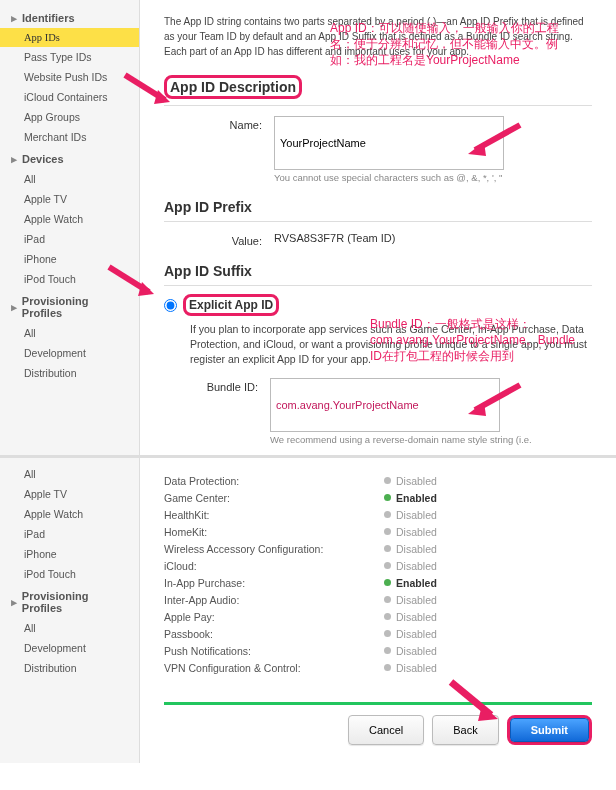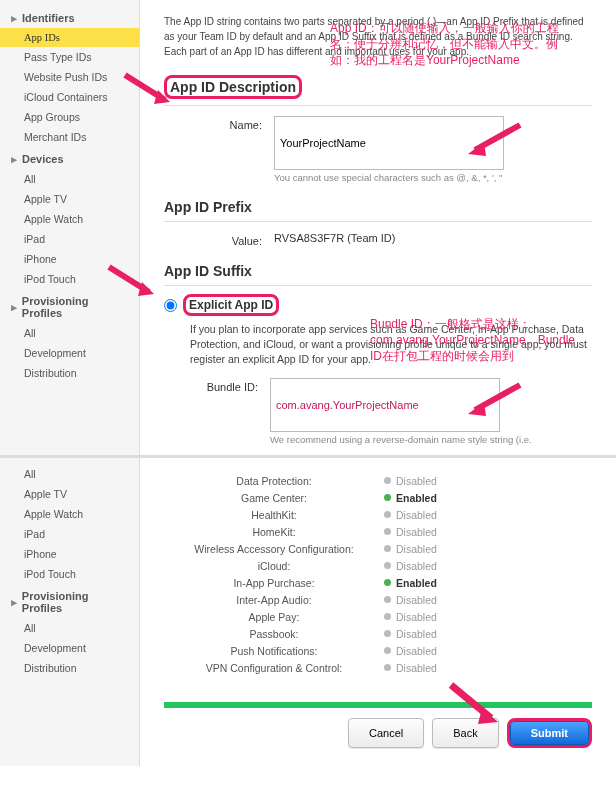--- a/index.html
+++ b/index.html
@@ -22,26 +22,26 @@
 .radio-row { display: flex; align-items: center; gap: 6px; margin-top: 4px; }
 .radio-row input[type="radio"] { margin: 0; }
 .radio-label { font-weight: 700; font-size: 12px; }
 .annotation { position: absolute; color: #e91e63; font-size: 12px; font-weight: 500; line-height: 1.35; pointer-events: none; white-space: pre-line; }
 .bundle-value { color: #c2185b; font-size: 11px; }
 
 .section2 { display: flex; border-top: 3px solid #ddd; }
 .sidebar2 { width: 140px; background: #f5f5f5; border-right: 1px solid #ddd; padding: 6px 0 20px; }
 .main2 { flex: 1; padding: 12px 24px 18px 24px; position: relative; }
 .svc-row { display: flex; align-items: center; margin: 5px 0; font-size: 10.5px; }
-.svc-label { width: 220px; text-align: center; color: #555; }
+.svc-label { width: 220px; text-align: left; color: #555; }
 .svc-dot { width: 7px; height: 7px; border-radius: 50%; background: #bbb; margin-right: 5px; }
 .svc-dot.enabled { background: #4caf50; }
 .svc-status { color: #999; }
 .svc-status.enabled { color: #333; font-weight: 600; }
-.btn-bar { display: flex; justify-content: flex-end; gap: 8px; margin-top: 28px; padding-top: 10px; border-top: 6px solid #22c55e; }
+.btn-bar { display: flex; justify-content: flex-end; gap: 8px; margin-top: 28px; padding-top: 10px; border-top: 3px solid #22c55e; }
 .btn { padding: 5px 20px; font-size: 11px; border: 1px solid #bbb; background: linear-gradient(#fdfdfd,#ebebeb); border-radius: 4px; cursor: pointer; box-shadow: 0 1px 1px rgba(0,0,0,0.1); }
 .btn.primary { background: linear-gradient(#4aa3ff,#1169d8); color: #fff; border-color: #0b59ba; font-weight: 600; }
 .pink-box { border: 3px solid #e91e63; border-radius: 8px; padding: 1px 3px; display: inline-block; }
 .arrow { position: absolute; pointer-events: none; }
 </style>
 </head>
 <body>
 
 <div class="container">
   <div class="sidebar">

